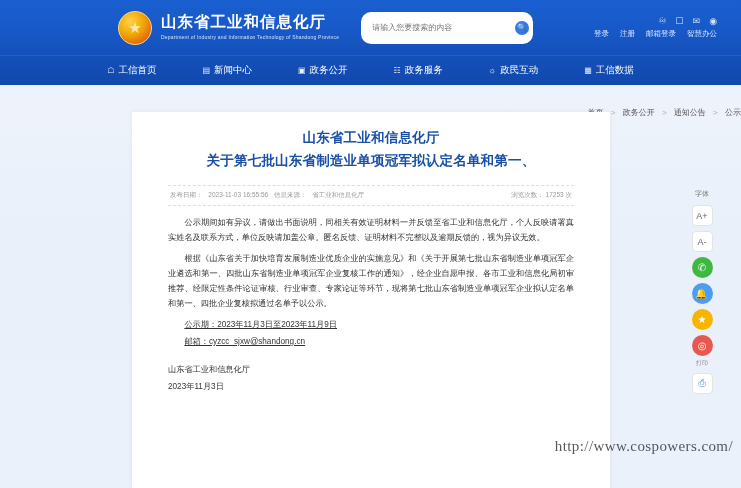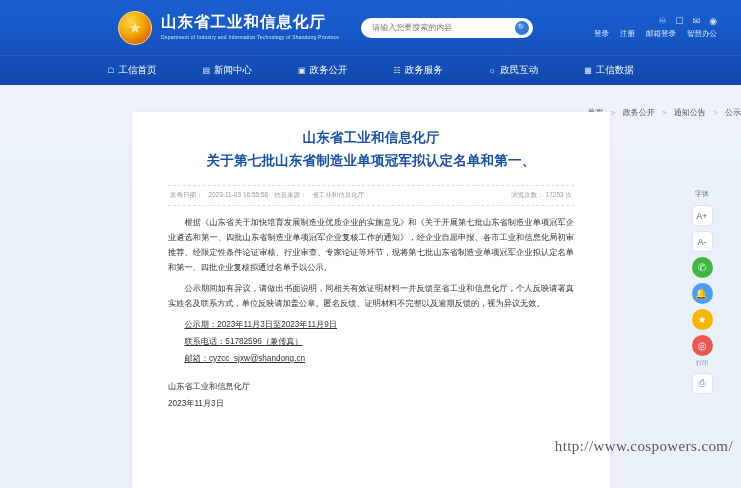--- a/index.html
+++ b/index.html
@@ -35,21 +35,21 @@
     position: absolute; left: 0; right: 0; top: 50%;
     transform: translateY(-52%);
     text-align: center; color: #ffe9a8; font-size: 15px; line-height: 1;
   }
   .title-block { color: #fff; flex: none; }
   .site-title { font-size: 15.5px; font-weight: bold; letter-spacing: 1px; line-height: 18px; }
   .site-sub { font-size: 5px; color: #cfe0ff; letter-spacing: .2px; line-height: 9px; margin-top: 2px; }
 
   .searchbox {
     margin-left: 22px;
-    width: 172px; height: 20px;
+    width: 172px; height: 32px;
     background: #ffffff; border-radius: 10px;
     display: flex; align-items: center;
     padding: 0 4px 0 9px;
   }
   .searchbox input {
     border: 0; outline: 0; flex: 1;
     font-size: 8px; color: #999;
     font-family: "Liberation Sans", sans-serif;
     background: transparent;
   }
@@ -251,25 +251,24 @@
         <span>省工业和信息化厅</span>
       </div>
       <div class="m-right">
         <span>浏览次数：</span>
         <span>17253</span>
         <span>次</span>
       </div>
     </div>
 
     <div class="doc-body">
+      <p>公示期间如有异议，请做出书面说明，同相关有效证明材料一并反馈至省工业和信息化厅，个人反映请署真实姓名及联系方式，单位反映请加盖公章。匿名反馈、证明材料不完整以及逾期反馈的，视为异议无效。</p>
       <p>根据《山东省关于加快培育发展制造业优质企业的实施意见》和《关于开展第七批山东省制造业单项冠军企业遴选和第一、四批山东省制造业单项冠军企业复核工作的通知》，经企业自愿申报、各市工业和信息化局初审推荐、经限定性条件论证审核、行业审查、专家论证等环节，现将第七批山东省制造业单项冠军企业拟认定名单和第一、四批企业复核拟通过名单予以公示。</p>
-      <p>公示期间如有异议，请做出书面说明，同相关有效证明材料一并反馈至省工业和信息化厅，个人反映请署真实姓名及联系方式，单位反映请加盖公章。匿名反馈、证明材料不完整以及逾期反馈的，视为异议无效。</p>
 
       <p class="tight">公示期：2023年11月3日至2023年11月9日</p>
-      <p class="tight">联系电话：51782596（兼传真）</p>
       <p class="tight">邮箱：cyzcc_sjxw@shandong.cn</p>
 
 
       <div class="signoff">
         <p>山东省工业和信息化厅</p>
         <p>2023年11月3日</p>
       </div>
     </div>
   </div>
 

